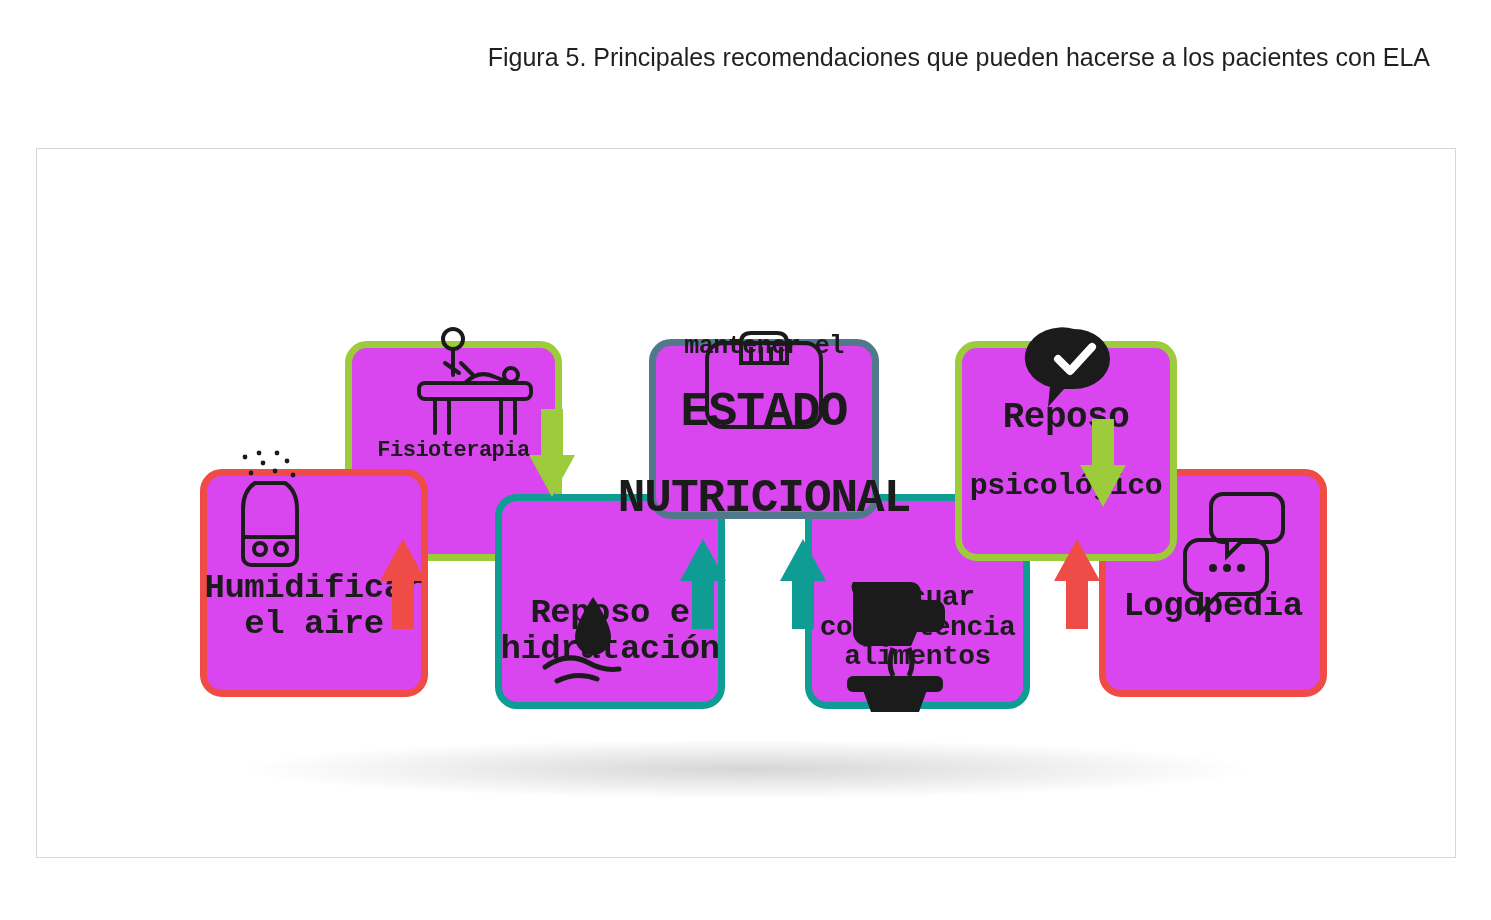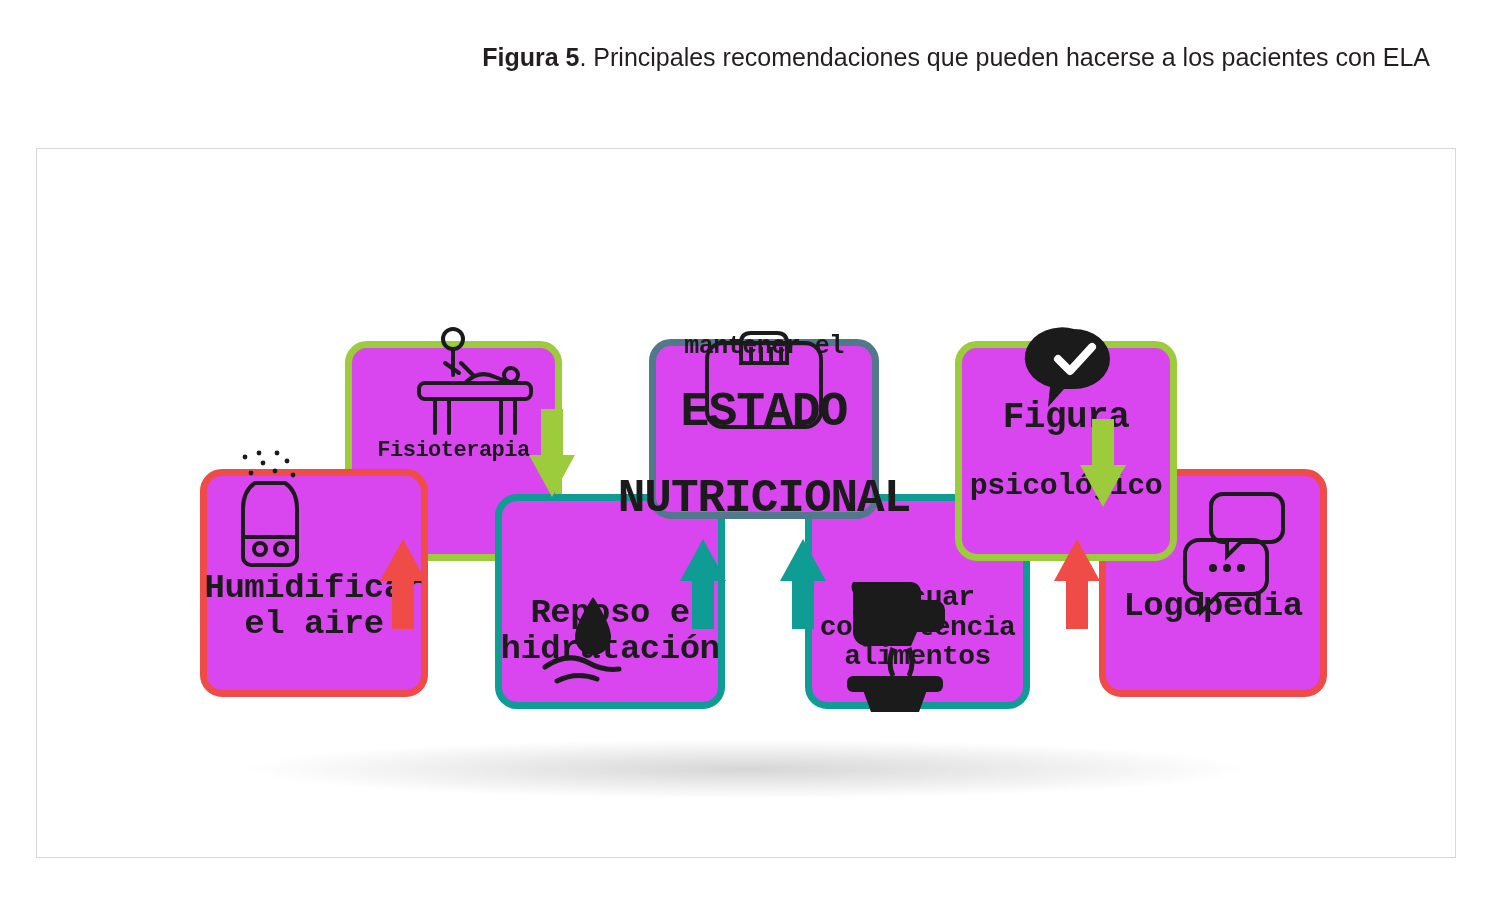--- a/index.html
+++ b/index.html
@@ -21,21 +21,21 @@
     top: 38px;
     left: 0;
     width: 1460px;
     text-align: right;
     font-size: 25px;
     line-height: 38px;
     color: #231f20;
     padding-right: 30px;
     box-sizing: border-box;
   }
-  .caption .fig-label { font-weight: bold; }
+  .caption .fig-label { font-weight: normal; }
 
   
   .figure-frame {
     position: absolute;
     left: 36px;
     top: 148px;
     width: 1420px;
     height: 710px;
     border: 1px solid #d7d7d7;
     background: #ffffff;
@@ -163,21 +163,21 @@
     </div>
 
     <div class="box box-adecuar">
       <div class="label">Adecuar
 consistencia
 alimentos</div>
     </div>
 
     <div class="box box-apoyo">
       <div class="label">
-        <span style="font-size:36px;display:block;">Figura</span>
+        <span style="font-size:36px;display:block;">Reposo</span>
         <span style="font-size:30px;display:block;">psicológico</span>
       </div>
     </div>
 
     <div class="box box-logopedia">
       <div class="label">Logopedia</div>
     </div>
 
     <svg class="arrows" viewBox="0 0 1420 710">
 

